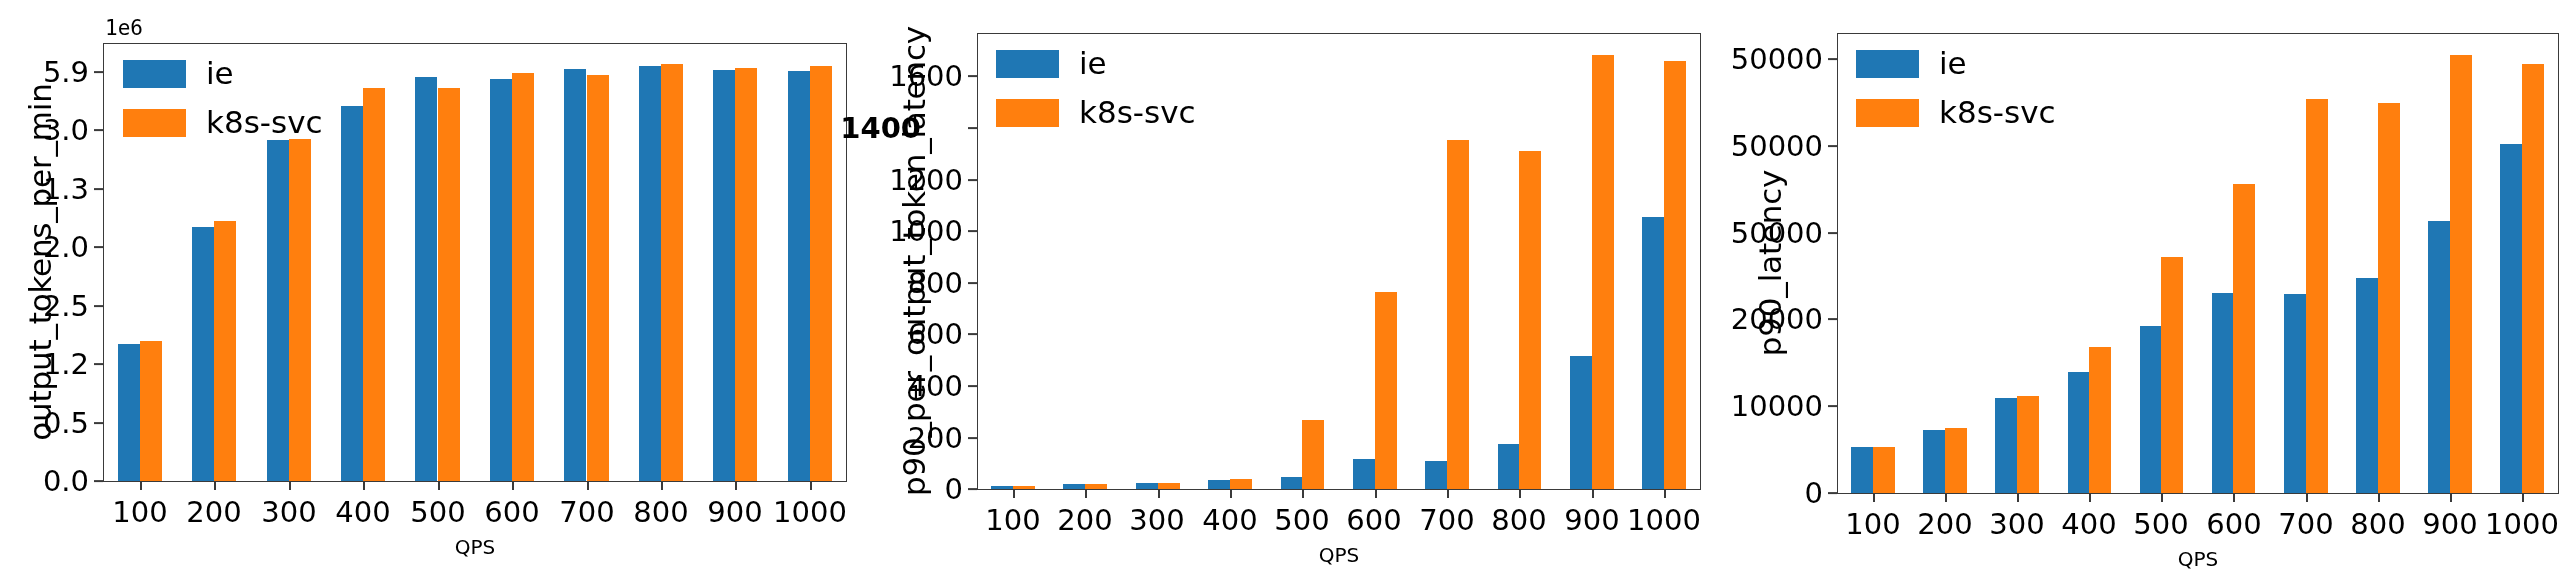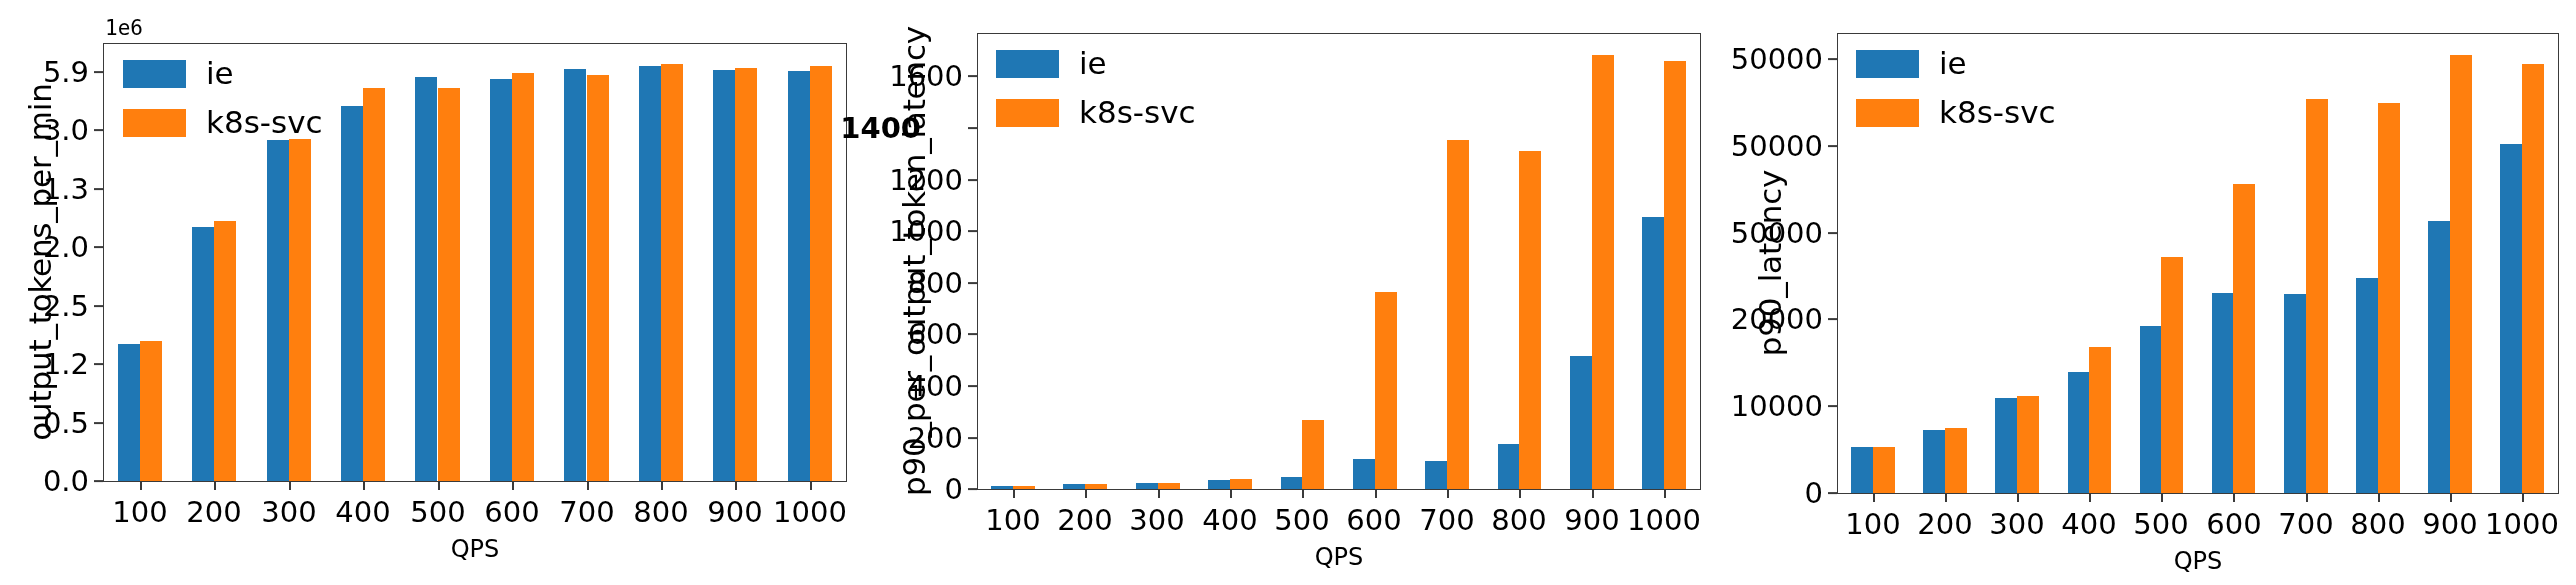--- a/index.html
+++ b/index.html
@@ -11,21 +11,21 @@
   .panel-3{left:1716px;width:860px;}
 
   
   .axes{position:absolute;background:#ffffff;border:1.3px solid #3a3a3a;box-sizing:border-box;}
 
   
   .offset-text{position:absolute;font-size:21px;color:#000;font-family:"DejaVu Sans Mono","Liberation Mono",monospace;white-space:nowrap;}
 
   
   .ylabel{position:absolute;transform-origin:0 0;transform:rotate(-90deg);font-size:31px;color:#000;white-space:nowrap;letter-spacing:-0.2px;}
-  .xlabel{position:absolute;font-size:24px;color:#000;text-align:center;}
+  .xlabel{position:absolute;font-size:20px;color:#000;text-align:center;}
 
   
   .ytick-label{position:absolute;font-size:29px;color:#000;text-align:right;white-space:nowrap;transform:translateY(-50%);}
   .ytick-mark{position:absolute;height:1.8px;width:9px;background:#3a3a3a;transform:translateY(-50%);}
   .xtick-label{position:absolute;font-size:29px;color:#000;text-align:center;white-space:nowrap;}
   .xtick-mark{position:absolute;width:1.8px;height:9px;background:#3a3a3a;}
 
   
   .bars{position:absolute;left:0;top:0;right:0;bottom:0;}
   .bar{position:absolute;bottom:0;}

